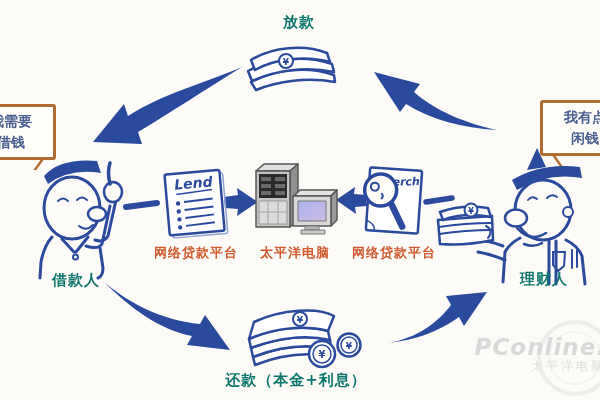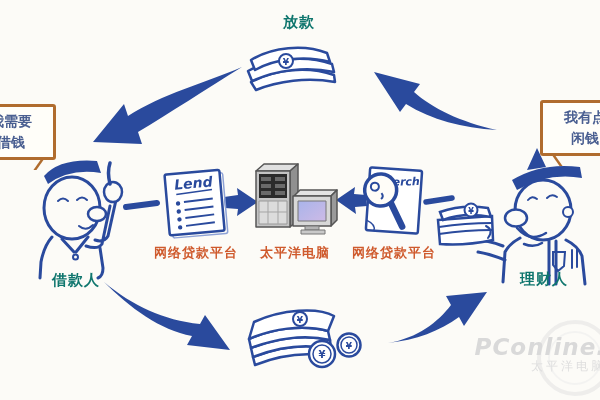--- a/index.html
+++ b/index.html
@@ -184,20 +184,21 @@
 
   <div class="lbl lbl-orange" style="left:299px;top:13px;">放款</div>
 
   <div class="lbl lbl-red" style="left:196px;top:244px;">网络贷款平台</div>
   <div class="lbl lbl-red" style="left:295px;top:244px;">太平洋电脑</div>
   <div class="lbl lbl-red" style="left:394px;top:244px;">网络贷款平台</div>
 
   <div class="lbl lbl-orange" style="left:76px;top:271px;">借款人</div>
   <div class="lbl lbl-orange" style="left:544px;top:270px;text-align:center;">理财人</div>
 
+  <div class="lbl lbl-orange" style="left:296px;top:371px;">还款（本金+利息）</div>
 
   <div class="bubble bubble-left">
     <div>我需要</div>
     <div>借钱</div>
   </div>
   <div class="bubble bubble-right">
     <div>我有点</div>
     <div>闲钱</div>
   </div>
 

